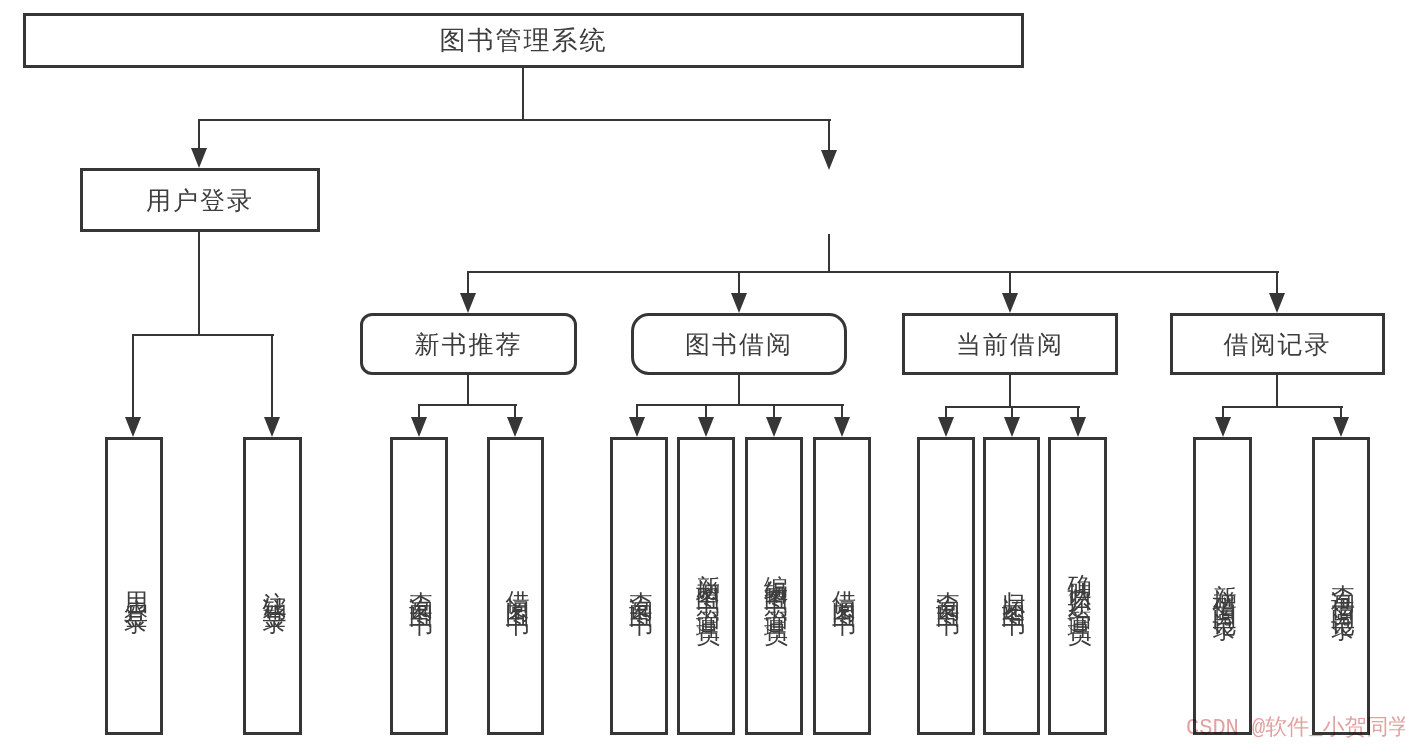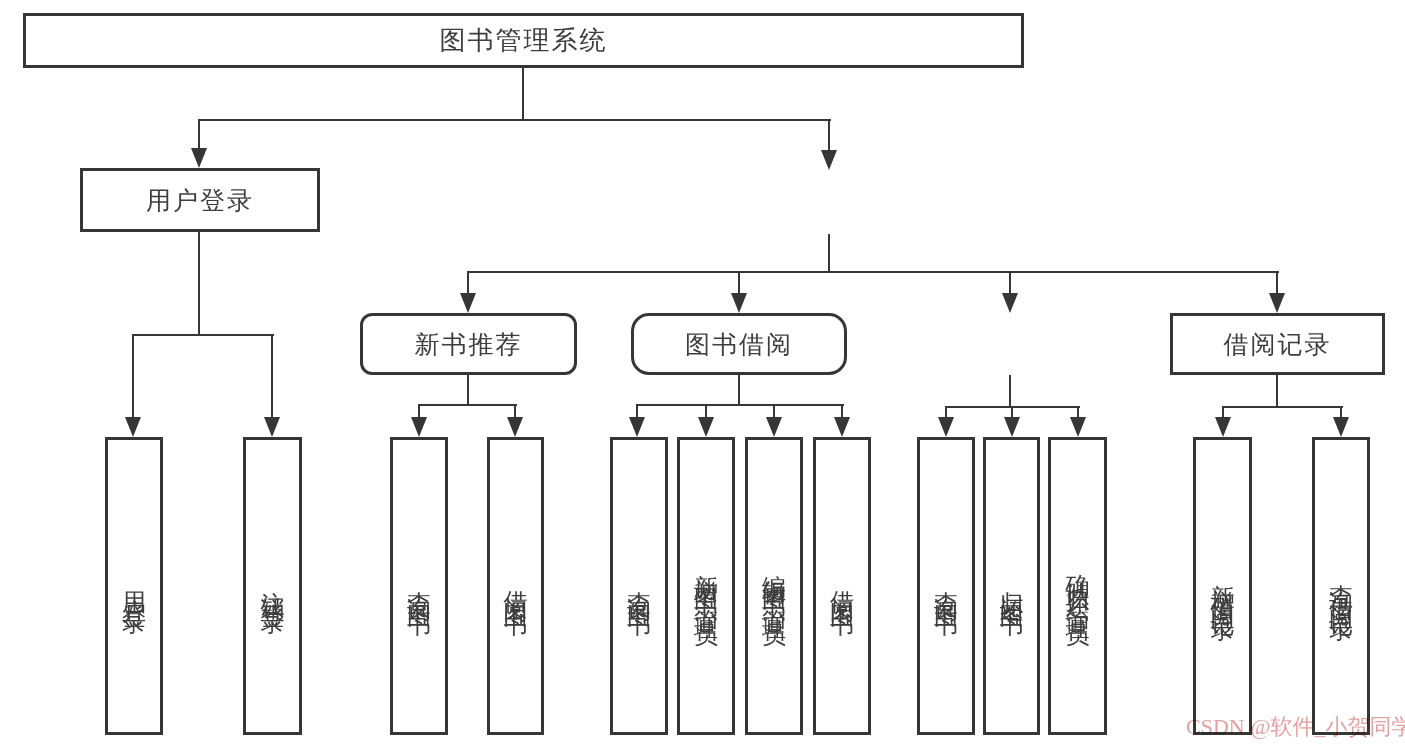--- a/index.html
+++ b/index.html
@@ -1,21 +1,21 @@
 <!DOCTYPE html>
 <html><head>
 <meta charset="utf-8">
 <style>
   html, body { margin: 0; padding: 0; background: #ffffff; }
   .canvas {
     position: relative;
     width: 1405px;
     height: 747px;
     background: #ffffff;
-    font-family: Liberation Serif, serif;
+    font-family: Liberation Mono, monospace;
     overflow: hidden;
   }
   .node {
     position: absolute;
     box-sizing: border-box;
     border: 3px solid #363636;
     background: #ffffff;
     display: flex;
     align-items: center;
     justify-content: center;
@@ -88,20 +88,21 @@
   <div class="ahead" style="left:460px; top:293px;"></div>
   <div class="vline" style="left:738px; top:271px; height:24px;"></div>
   <div class="ahead" style="left:731px; top:293px;"></div>
   <div class="vline" style="left:1009px; top:271px; height:24px;"></div>
   <div class="ahead" style="left:1002px; top:293px;"></div>
   <div class="vline" style="left:1276px; top:271px; height:24px;"></div>
   <div class="ahead" style="left:1269px; top:293px;"></div>
 
   <div class="node" style="left:360px; top:313px; width:217px; height:62px;border-radius:12px;">新书推荐</div>
   <div class="node" style="left:631px; top:313px; width:216px; height:62px;border-radius:18px;">图书借阅</div>
+  <div class="node" style="left:902px; top:313px; width:216px; height:62px;">当前借阅</div>
   <div class="node" style="left:1170px; top:313px; width:215px; height:62px;">借阅记录</div>
 
   <div class="vline" style="left:467px; top:375px; height:31px;"></div>
   <div class="hline" style="left:418px; top:404px; width:99px;"></div>
   <div class="vline" style="left:418px; top:404px; height:15px;"></div>
   <div class="ahead" style="left:411px; top:417px;"></div>
   <div class="vline" style="left:514px; top:404px; height:15px;"></div>
   <div class="ahead" style="left:507px; top:417px;"></div>
 
   <div class="vline" style="left:738px; top:375px; height:31px;"></div>

